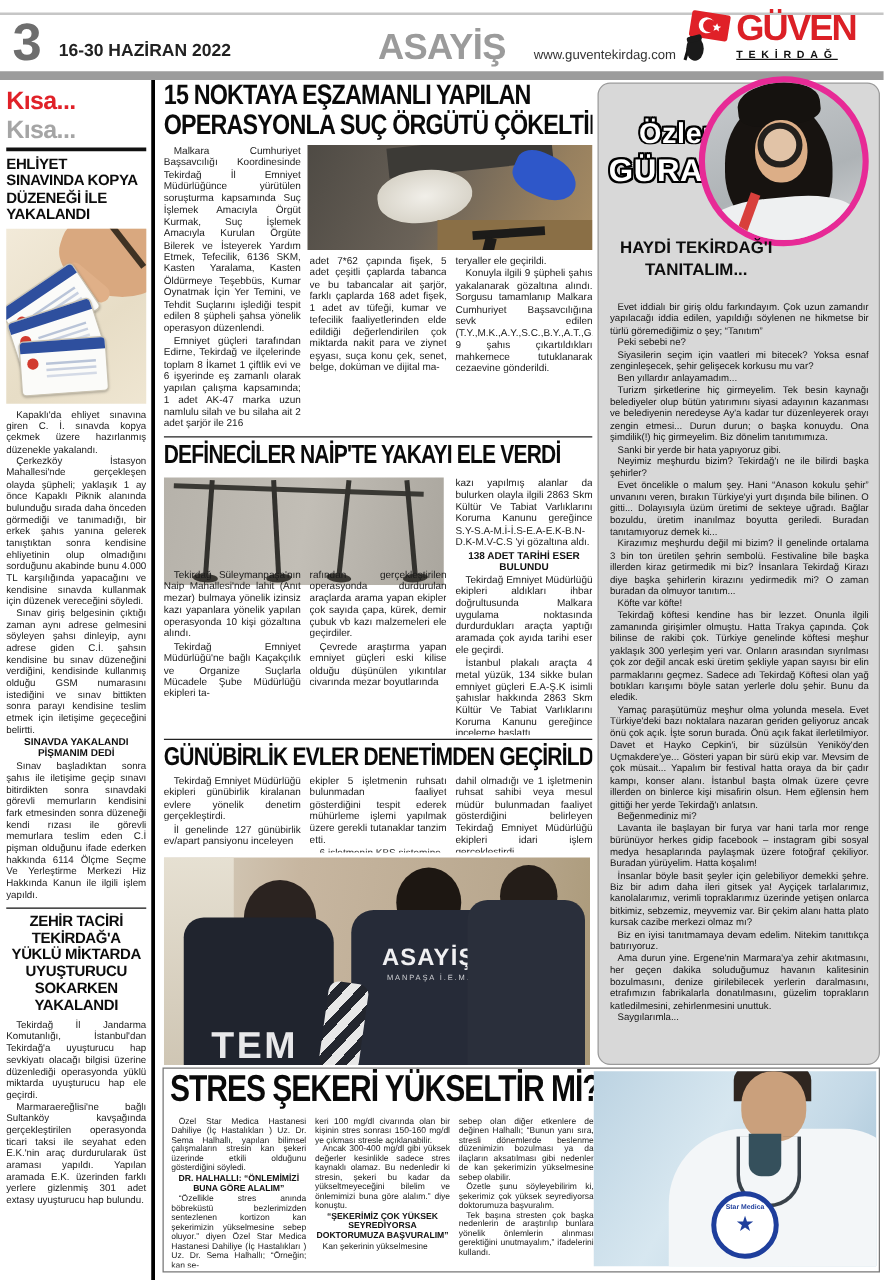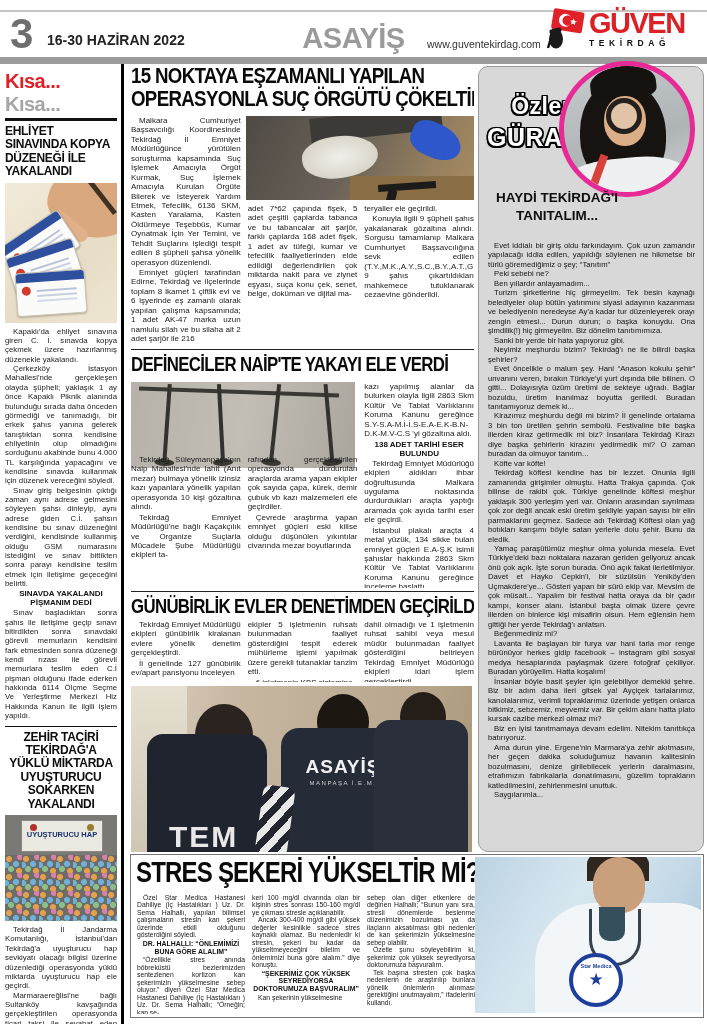--- a/index.html
+++ b/index.html
@@ -8,21 +8,21 @@
   
   #header{position:absolute;top:0;left:0;width:707px;height:64px;}
   .topline{position:absolute;top:10px;left:0;width:707px;height:2px;background:#c6c6c6;}
   .pagenum{position:absolute;top:13px;left:10px;font-size:42px;font-weight:bold;color:#6e6e6e;line-height:1;}
   .issuedate{position:absolute;top:32px;left:47px;font-size:14px;font-weight:bold;color:#222;}
   .section{position:absolute;top:22px;left:0;width:707px;text-align:center;font-size:29px;font-weight:bold;color:#9b9b9b;letter-spacing:-0.5px;}
   .url{position:absolute;top:38px;left:427px;font-size:10.5px;color:#333;}
   .logo{position:absolute;top:6px;left:541px;display:flex;align-items:center;}
   .logo-text{margin-left:2px;}
   .logo-title{font-size:29px;font-weight:bold;color:#db2026;letter-spacing:-1.5px;line-height:0.95;}
-  .logo-sub{font-size:8.5px;font-weight:bold;color:#111;letter-spacing:4.6px;margin-top:1px;}
+  .logo-sub{font-size:8.5px;font-weight:bold;color:#111;letter-spacing:4.6px;margin-top:1px;text-decoration:underline;}
   .thickbar{position:absolute;top:57px;left:0;width:707px;height:7px;background:#9c9c9c;}
   
   #leftcol{position:absolute;top:64px;left:0;width:124px;height:960px;border-right:3px solid #000;
            padding:6px 4px 0 5px;box-sizing:border-box;overflow:hidden;}
   .kisa{font-size:20px;font-weight:bold;letter-spacing:-0.5px;border-bottom:3px solid #111;padding-bottom:2px;margin-bottom:4px;}
   .k1{color:#e02128;} .k2{color:#a5a5a5;}
   .lc-hl{font-size:12px;line-height:1.12;color:#0c0c0c;margin:2px 0 4px;font-weight:bold;letter-spacing:-0.3px;}
   .lc-hl.center{text-align:center;}
   #leftcol p{font-size:7.8px;line-height:1.2;text-align:justify;margin:0;color:#1b1b1b;text-indent:8px;}
   .subhead{font-size:8px;font-weight:bold;text-align:center;margin:1px 0;color:#111;}
@@ -204,28 +204,20 @@
     <p>Çerkezköy İstasyon Mahallesi'nde gerçekleşen olayda şüpheli; yaklaşık 1 ay önce Kapaklı Piknik alanında bulunduğu sırada daha önceden görmediği ve tanımadığı, bir erkek şahıs yanına gelerek tanıştıktan sonra kendisine ehliyetinin olup olmadığını sorduğunu akabinde bunu 4.000 TL karşılığında yapacağını ve kendisine sınavda kullanmak için düzenek vereceğini söyledi.</p>
     <p>Sınav giriş belgesinin çıktığı zaman aynı adrese gelmesini söyleyen şahsı dinleyip, aynı adrese giden C.İ. şahsın kendisine bu sınav düzeneğini verdiğini, kendisinde kullanmış olduğu GSM numarasını istediğini ve sınav bittikten sonra parayı kendisine teslim etmek için iletişime geçeceğini belirtti.</p>
     <div class="subhead">SINAVDA YAKALANDI PİŞMANIM DEDİ</div>
     <p>Sınav başladıktan sonra şahıs ile iletişime geçip sınavı bitirdikten sonra sınavdaki görevli memurların kendisini fark etmesinden sonra düzeneği kendi rızası ile görevli memurlara teslim eden C.İ pişman olduğunu ifade ederken hakkında 6114 Ölçme Seçme Ve Yerleştirme Merkezi Hiz Hakkında Kanun ile ilgili işlem yapıldı.</p>
   </div>
 
   <div class="rule"></div>
 
   <div>
     <div class="lc-hl center">ZEHİR TACİRİ TEKİRDAĞ'A YÜKLÜ MİKTARDA UYUŞTURUCU SOKARKEN YAKALANDI</div>
-    <div class="img-pills">
-      <div class="pill-sign">
-        <span class="emblem em1"></span>
-        <span class="emblem em2"></span>
-        <span>UYUŞTURUCU HAP</span>
-      </div>
-      <div class="pill-field"></div>
-    </div>
     <p>Tekirdağ İl Jandarma Komutanlığı, İstanbul'dan Tekirdağ'a uyuşturucu hap sevkiyatı olacağı bilgisi üzerine düzenlediği operasyonda yüklü miktarda uyuşturucu hap ele geçirdi.</p>
     <p>Marmaraereğlisi'ne bağlı Sultanköy kavşağında gerçekleştirilen operasyonda ticari taksi ile seyahat eden E.K.'nin araç durdurularak üst araması yapıldı. Yapılan aramada E.K. üzerinden farklı yerlere gizlenmiş 301 adet extasy uyuşturucu hap bulundu.</p>
 
   </div>
 </div>
 
 <div id="main">
 
   <article id="art-operasyon">
     <div class="hl-line"><span>15 NOKTAYA EŞZAMANLI YAPILAN</span></div>
@@ -336,20 +328,21 @@
     <div class="oz-jacket"></div>
     <div class="oz-stripe"></div>
   </div>
   <div class="side-hl">
     <span>HAYDİ TEKİRDAĞ'I</span><br>
     <span>TANITALIM...</span>
   </div>
   <div class="side-text">
     <p>Evet iddialı bir giriş oldu farkındayım. Çok uzun zamandır yapılacağı iddia edilen, yapıldığı söylenen ne hikmetse bir türlü göremediğimiz o şey; “Tanıtım”</p>
     <p>Peki sebebi ne?</p>
+    <p>Siyasilerin seçim için vaatleri mi bitecek? Yoksa esnaf zenginleşecek, şehir gelişecek korkusu mu var?</p>
     <p>Ben yıllardır anlayamadım...</p>
     <p>Turizm şirketlerine hiç girmeyelim. Tek besin kaynağı belediyeler olup bütün yatırımını siyasi adayının kazanması ve belediyenin neredeyse Ay'a kadar tur düzenleyerek orayı zengin etmesi... Durun durun; o başka konuydu. Ona şimdilik(!) hiç girmeyelim. Biz dönelim tanıtımımıza.</p>
     <p>Sanki bir yerde bir hata yapıyoruz gibi.</p>
     <p>Neyimiz meşhurdu bizim? Tekirdağ'ı ne ile bilirdi başka şehirler?</p>
     <p>Evet öncelikle o malum şey. Hani “Anason kokulu şehir” unvanını veren, bırakın Türkiye'yi yurt dışında bile bilinen. O gitti... Dolayısıyla üzüm üretimi de sekteye uğradı. Bağlar bozuldu, üretim inanılmaz boyutta geriledi. Buradan tanıtamıyoruz demek ki...</p>
     <p>Kirazımız meşhurdu değil mi bizim? İl genelinde ortalama 3 bin ton üretilen şehrin sembolü. Festivaline bile başka illerden kiraz getirmedik mi biz? İnsanlara Tekirdağ Kirazı diye başka şehirlerin kirazını yedirmedik mi? O zaman buradan da olmuyor tanıtım...</p>
     <p>Köfte var köfte!</p>
     <p>Tekirdağ köftesi kendine has bir lezzet. Onunla ilgili zamanında girişimler olmuştu. Hatta Trakya çapında. Çok bilinse de rakibi çok. Türkiye genelinde köftesi meşhur yaklaşık 300 yerleşim yeri var. Onların arasından sıyrılması çok zor değil ancak eski üretim şekliyle yapan sayısı bir elin parmaklarını geçmez. Sadece adı Tekirdağ Köftesi olan yağ botıkları karışımı böyle satan yerlerle dolu şehir. Bunu da eledik.</p>
     <p>Yamaç paraşütümüz meşhur olma yolunda mesela. Evet Türkiye'deki bazı noktalara nazaran geriden geliyoruz ancak önü çok açık. İşte sorun burada. Önü açık fakat ilerletilmiyor. Davet et Hayko Cepkin'i, bir süzülsün Yeniköy'den Uçmakdere'ye... Gösteri yapan bir sürü ekip var. Mevsim de çok müsait... Yapalım bir festival hatta oraya da bir çadır kampı, konser alanı. İstanbul başta olmak üzere çevre illerden on binlerce kişi misafirin olsun. Hem eğlensin hem gittiği her yerde Tekirdağ'ı anlatsın.</p>
     <p>Beğenmediniz mi?</p>

